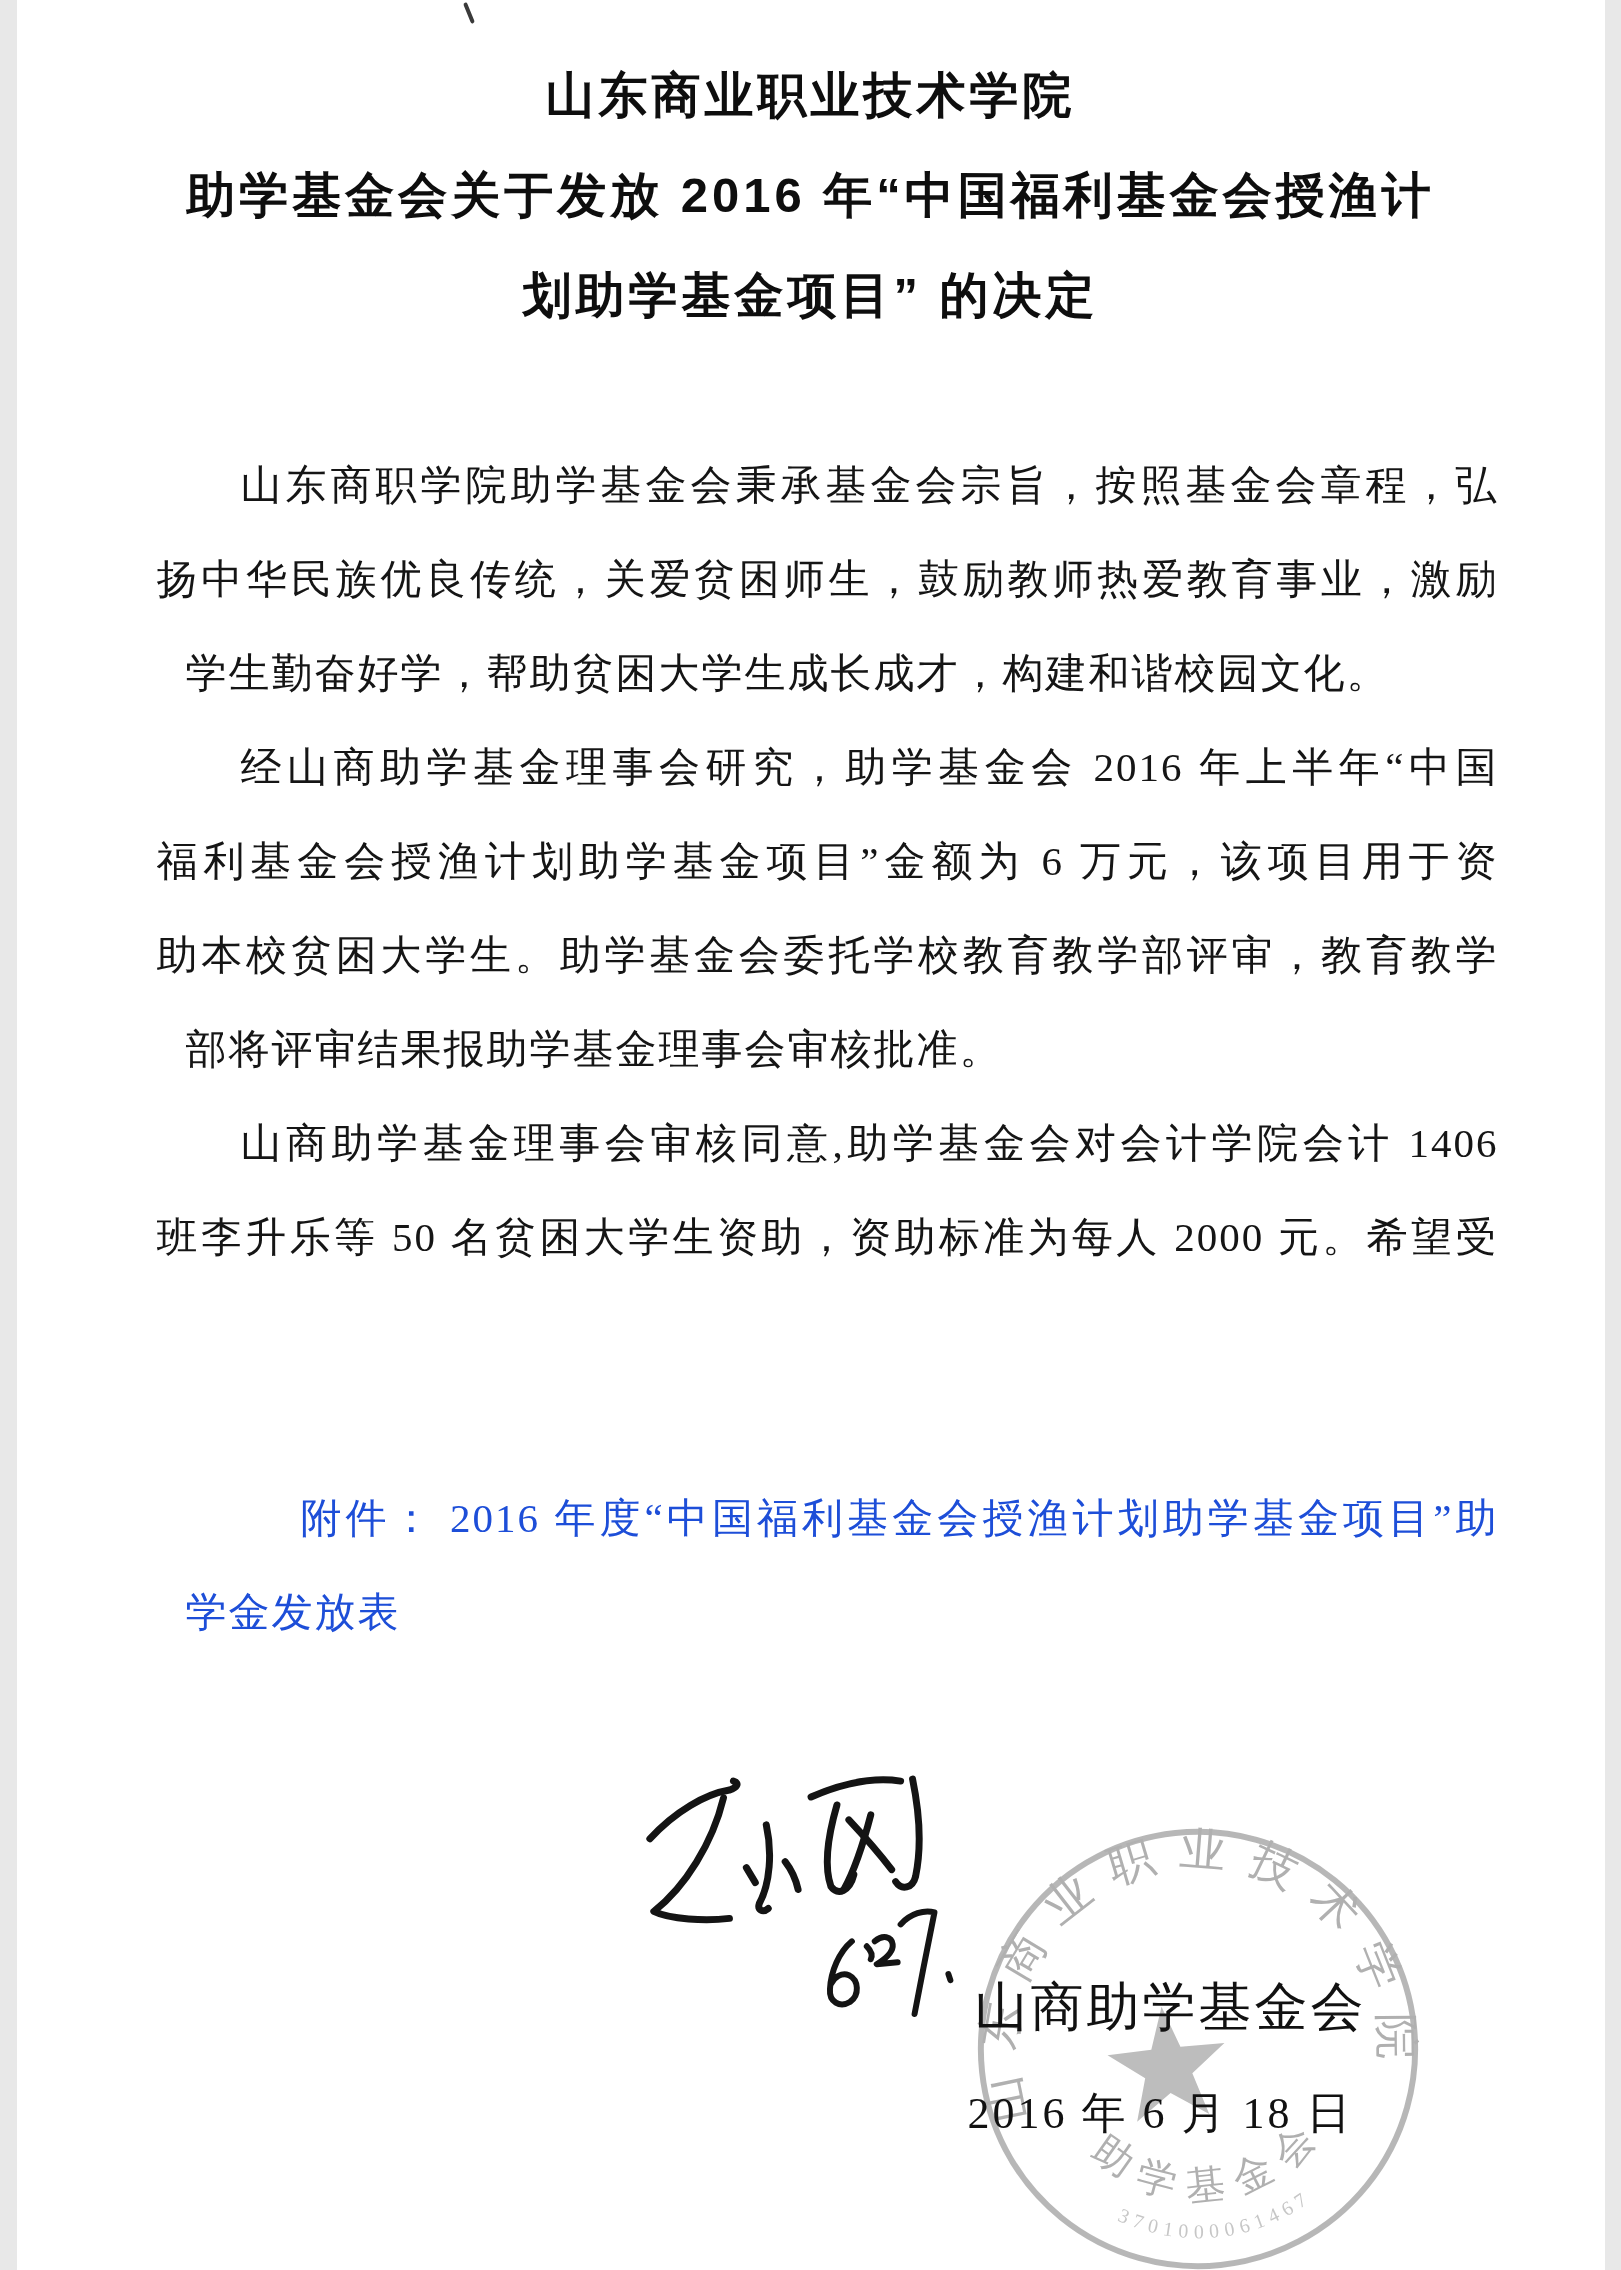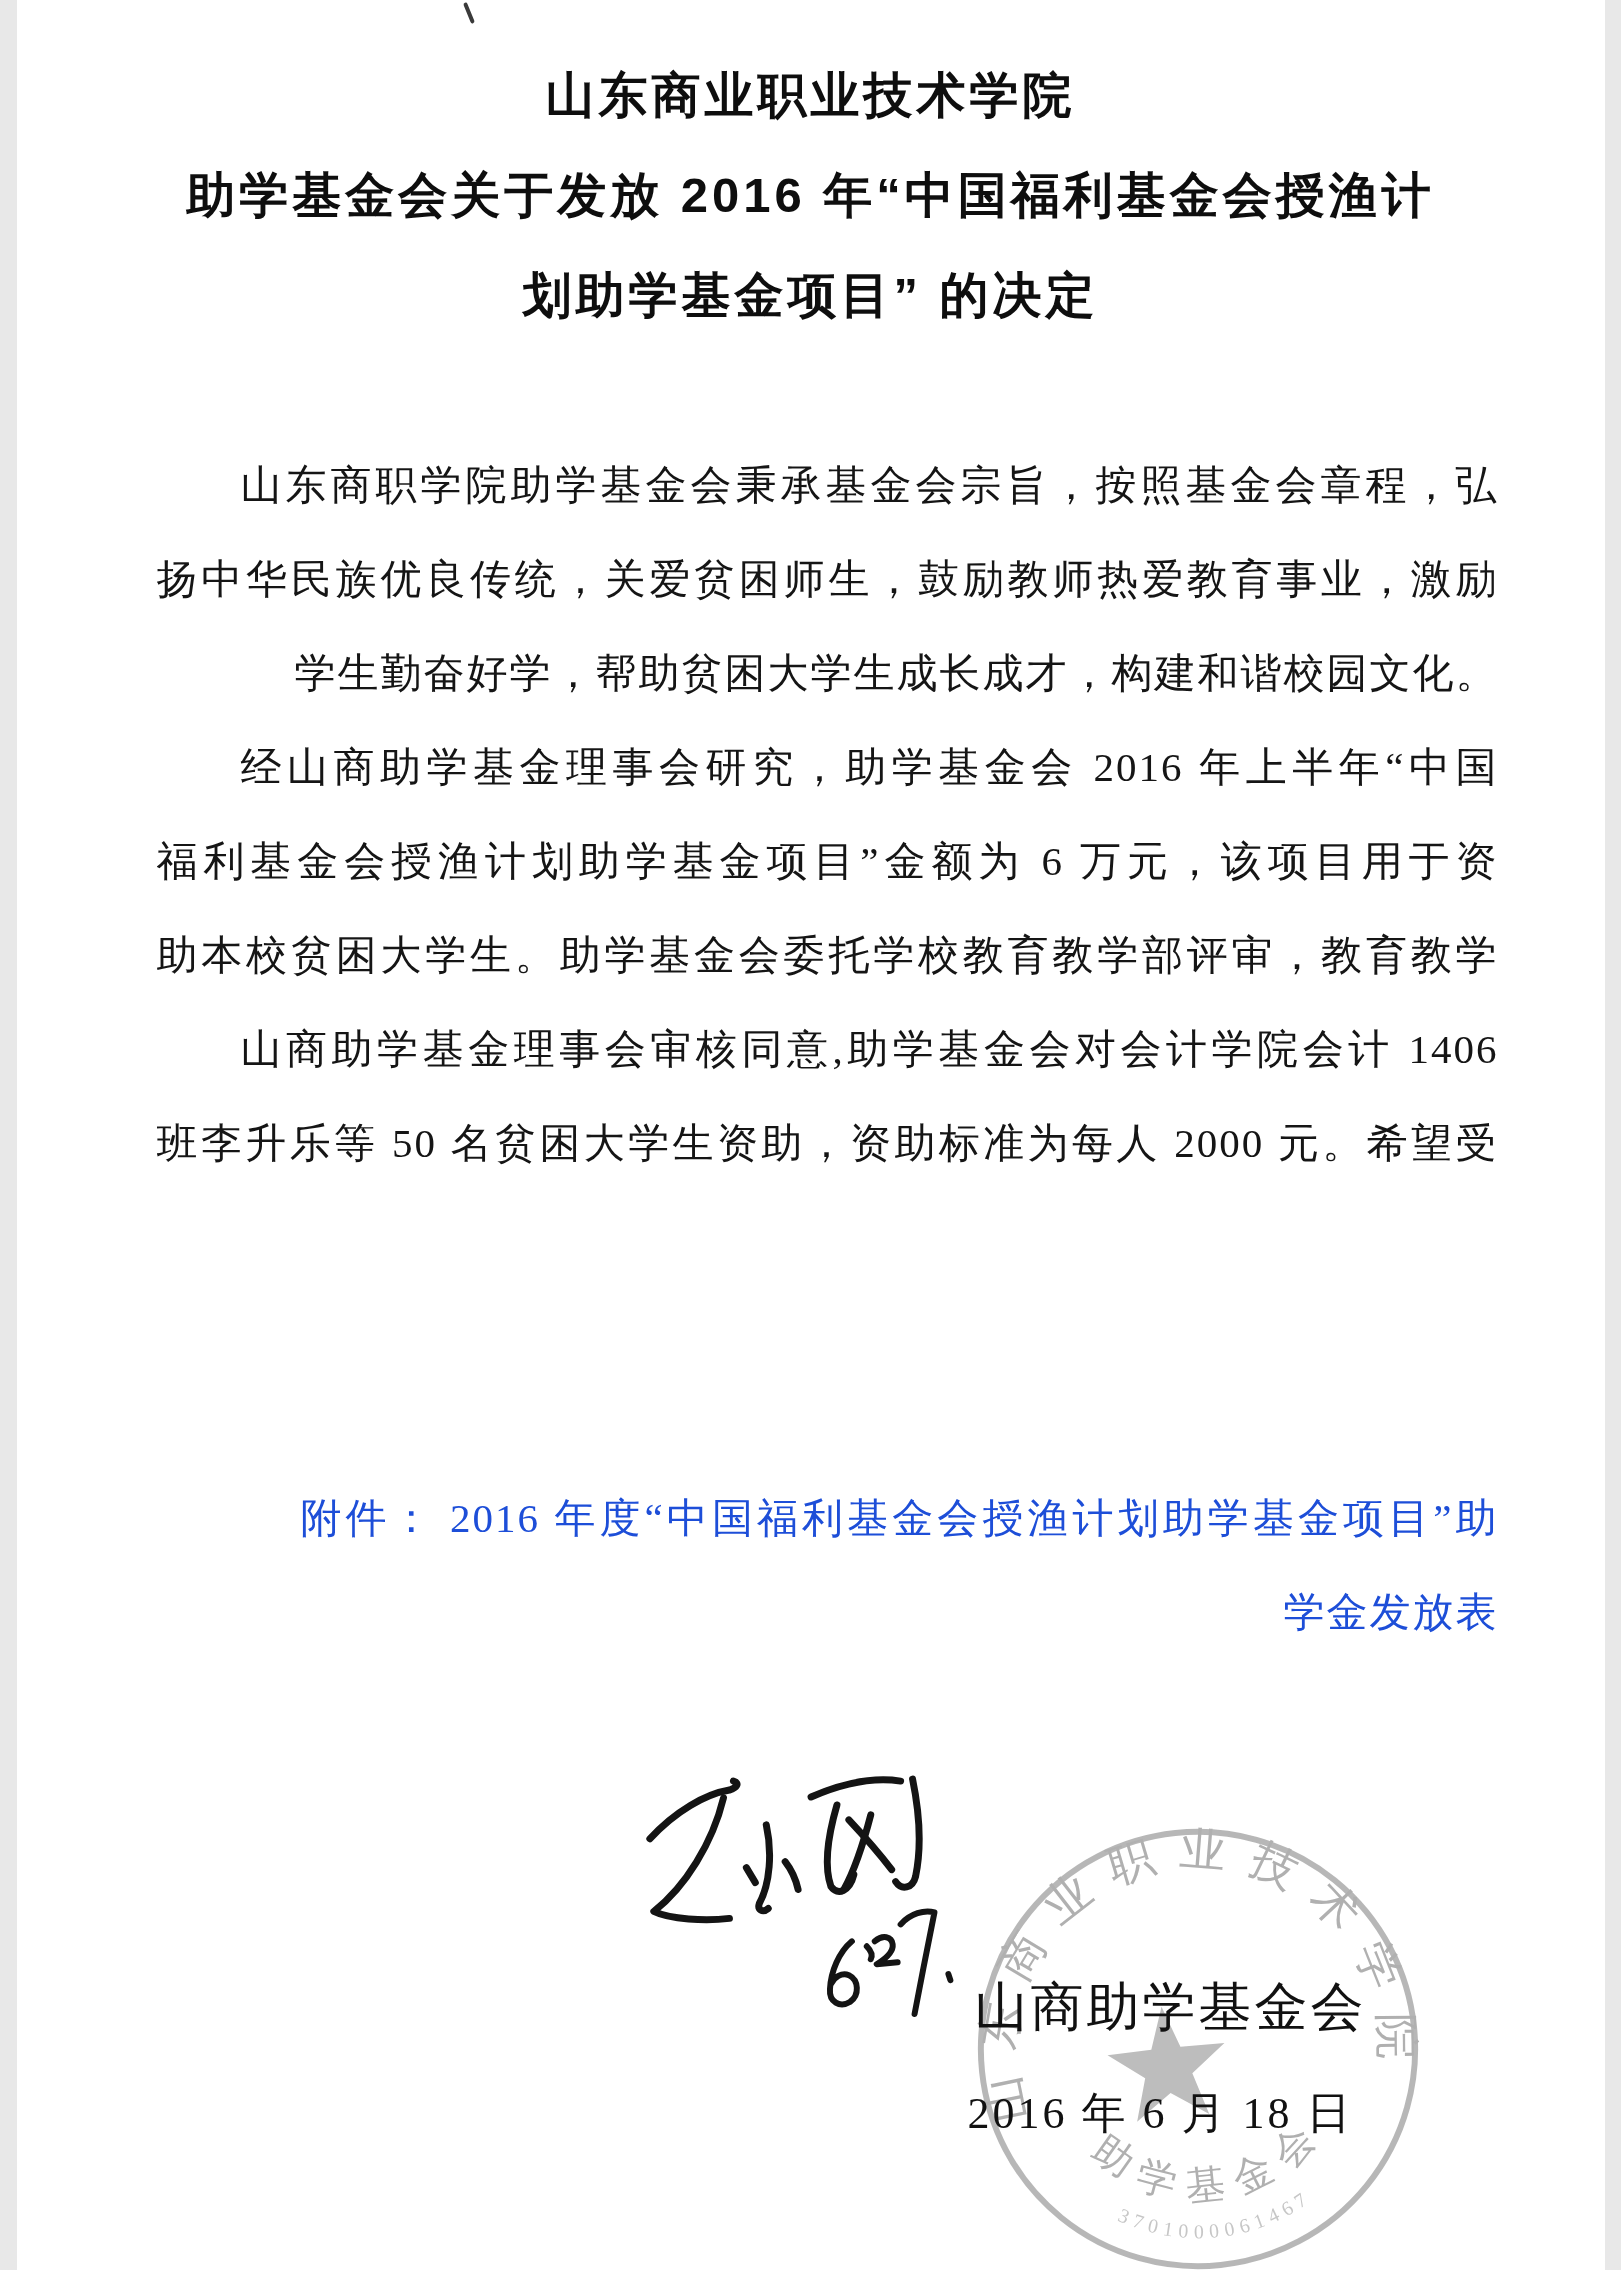--- a/index.html
+++ b/index.html
@@ -20,21 +20,21 @@
   .body-block {
     position:absolute; left:140px; top:438px; width:1342px;
     font-size:41px; line-height:94px; letter-spacing:2px; color:#151515;
   }
   .att-block {
     position:absolute; left:140px; top:1471px; width:1342px;
     font-size:41px; line-height:94px; letter-spacing:2px; color:#1d4ed8;
   }
   .line { height:94px; overflow:hidden; }
   .line.fill { text-align:justify; text-align-last:justify; text-justify:inter-character; }
-  .line.end  { text-align:right; }
+  .line.end  { text-align:left;margin-left:29px; }
   .line.indent { text-indent:84px; }
   .line.indent-wide { text-indent:144px; }
   .signoff-org {
     position:absolute; left:958px; top:1972px; z-index:3;
     font-size:53px; letter-spacing:3px; color:#111; white-space:nowrap;
   }
   .signoff-date {
     position:absolute; left:951px; top:2084px; z-index:3;
     font-size:44px; letter-spacing:3px; color:#111; white-space:nowrap;text-align:center;
   }
@@ -55,20 +55,21 @@
     <div>划助学基金项目” 的决定</div>
   </div>
 
   <div class="body-block">
     <div class="line fill indent">山东商职学院助学基金会秉承基金会宗旨，按照基金会章程，弘</div>
     <div class="line fill">扬中华民族优良传统，关爱贫困师生，鼓励教师热爱教育事业，激励</div>
     <div class="line end">学生勤奋好学，帮助贫困大学生成长成才，构建和谐校园文化。</div>
     <div class="line fill indent">经山商助学基金理事会研究，助学基金会 2016 年上半年“中国</div>
     <div class="line fill">福利基金会授渔计划助学基金项目”金额为 6 万元，该项目用于资</div>
     <div class="line fill">助本校贫困大学生。助学基金会委托学校教育教学部评审，教育教学</div>
+    <div class="line end">部将评审结果报助学基金理事会审核批准。</div>
     <div class="line fill indent">山商助学基金理事会审核同意,助学基金会对会计学院会计 1406</div>
     <div class="line fill">班李升乐等 50 名贫困大学生资助，资助标准为每人 2000 元。希望受</div>
   </div>
 
   <div class="att-block">
     <div class="line fill indent-wide">附件：  2016 年度“中国福利基金会授渔计划助学基金项目”助</div>
     <div class="line end">学金发放表</div>
   </div>
 
   <svg class="stamp-svg" width="498" height="498" viewBox="-250 -250 500 500" aria-label="山东商业职业技术学院">

